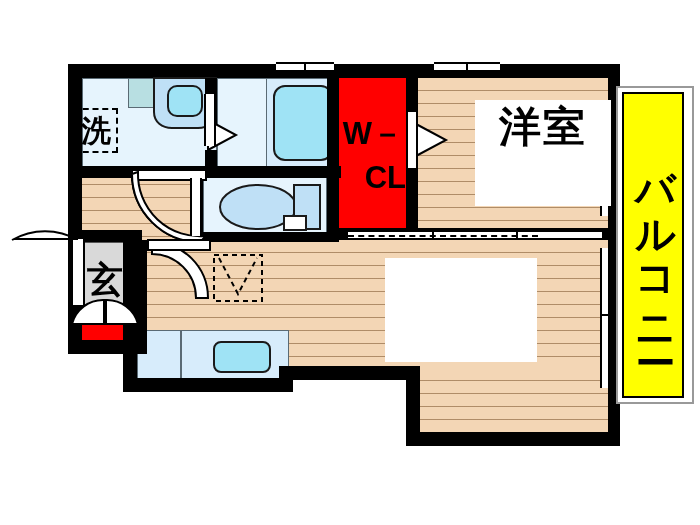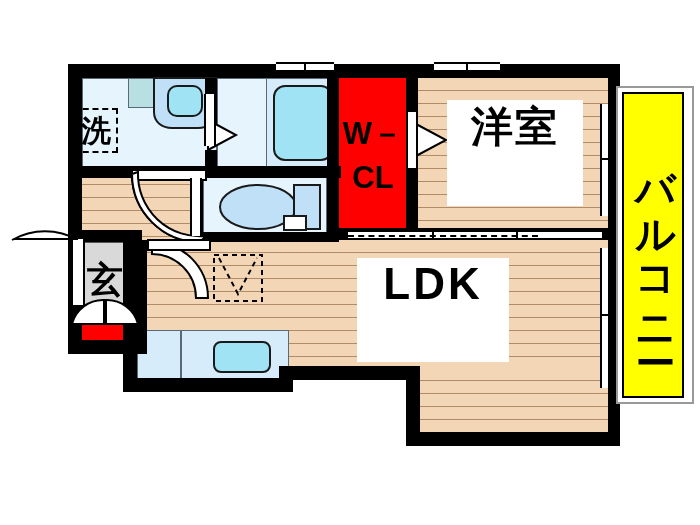--- a/index.html
+++ b/index.html
@@ -19,21 +19,21 @@
   .tile2{background:#e6f4fd;border:1px solid #5a6a74;}
   .tile3{background:#bfe0f6;border:1px solid #5a6a74;}
   .gray{background:#d9d9d9;border:1px solid #555;}
   .red{background:#ff0000;}
   .yellow{background:#ffff00;border:2px solid #000;}
   .white{background:#ffffff;}
 
   
   .lbl{position:absolute;color:#000;font-weight:bold;line-height:1;
        white-space:nowrap;text-align:center;}
-  .lbl-box{background:#ffffff;}
+  .lbl-box{background:#ffffff;margin-left:28px;}
   .jp{font-family:"DejaVu Sans","Liberation Sans",sans-serif;}
 
   
   .vert{writing-mode:vertical-rl;text-orientation:upright;letter-spacing:4px;}
 
   
   .win{background:#ffffff;border-top:2px solid #000;border-bottom:2px solid #000;}
   .win-v{background:#ffffff;border-left:2px solid #000;border-right:2px solid #000;}
   .winline{position:absolute;background:#000;}
 
@@ -198,27 +198,26 @@
   <div class="abs yellow" style="left:622px;top:92px;width:62px;height:306px;border:2px solid #000;"></div>
 
   <div class="lbl jp" style="left:447px;top:100px;width:136px;height:106px;">
     <div class="lbl-box" style="width:100%;height:100%;">
       <div style="font-size:42px;padding-top:6px;letter-spacing:2px;">洋室</div>
     </div>
   </div>
 
   <div class="lbl" style="left:357px;top:258px;width:152px;height:104px;">
     <div class="lbl-box" style="width:100%;height:100%;">
-      <div style="font-size:44px;padding-top:4px;letter-spacing:3px;">LDK</div>
     </div>
   </div>
 
   <div class="lbl" style="left:340px;top:112px;width:66px;height:90px;">
     <div style="font-size:31px;line-height:44px;">W－</div>
-    <div style="font-size:31px;line-height:44px;">CL</div>
+    <div style="font-size:31px;line-height:44px;text-align:right;">CL</div>
   </div>
 
   <div class="lbl jp" style="left:80px;top:258px;width:50px;height:44px;font-size:36px;line-height:44px;">玄</div>
 
   <div class="lbl jp" style="left:74px;top:112px;width:44px;height:38px;font-size:30px;line-height:38px;">洗</div>
 
   <div class="lbl jp vert" style="left:632px;top:110px;width:44px;height:270px;font-size:40px;">バルコニー</div>
 
 </div>
 

